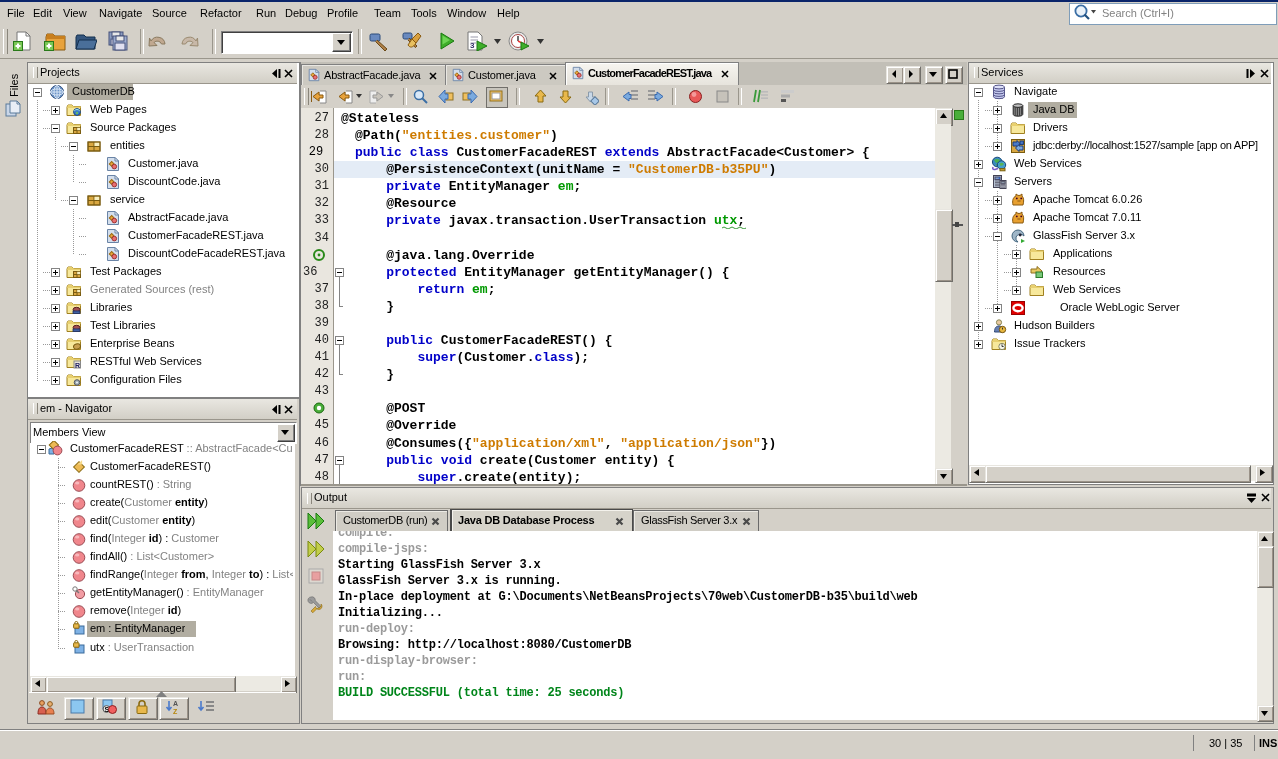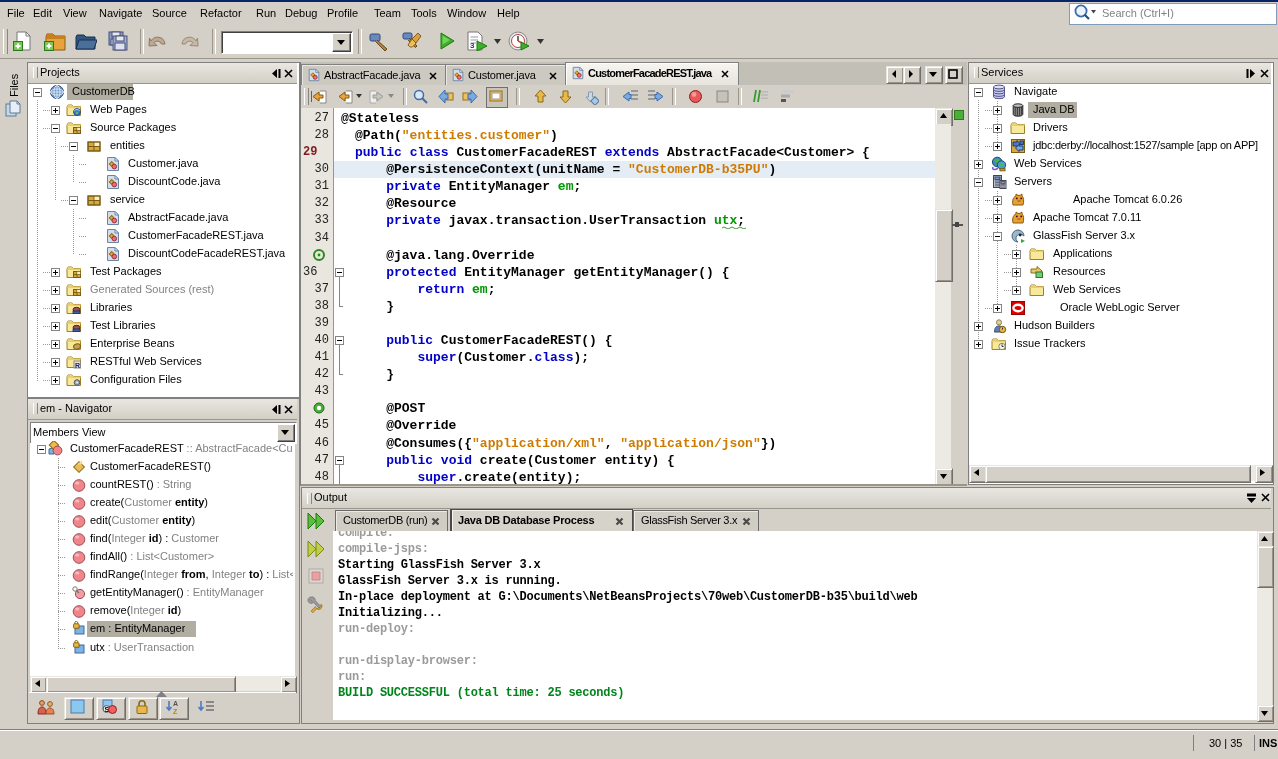--- a/index.html
+++ b/index.html
@@ -621,21 +621,21 @@
   </svg>
 <div style="position:absolute;left:301px;top:108px;width:666px;height:376px;background:#fff"></div>
 <div style="position:absolute;left:301px;top:108px;width:32px;height:376px;background:#e9e6df;border-right:1px solid #9a968c"></div>
 <div style="position:absolute;left:935px;top:108px;width:16px;height:376px;background:#d4d0c8"></div>
 <div style="position:absolute;left:951px;top:108px;width:16px;height:376px;background:#d4d0c8"></div>
 <div style="position:absolute;left:334px;top:161px;width:601px;height:17px;background:#e4ecf6"></div>
 <span class="code" style="left:303px;top:110px;width:26px;text-align:right;color:#222;font-weight:normal;font-size:12px">27</span>
 <span class="code" style="left:341px;top:110px">@Stateless</span>
 <span class="code" style="left:303px;top:127px;width:26px;text-align:right;color:#222;font-weight:normal;font-size:12px">28</span>
 <span class="code" style="left:355px;top:127px">@Path(<span class="s">"entities.customer"</span>)</span>
-<span class="code" style="left:303px;top:144px;width:26px;text-align:left;color:#7f1d1d;font-weight:bold;font-size:12px">29</span>
+<span class="code" style="left:303px;top:144px;width:26px;text-align:center;color:#000000;font-weight:normal;font-size:12px">29</span>
 <span class="code" style="left:355px;top:144px"><span class="k">public</span> <span class="k">class</span> CustomerFacadeREST <span class="k">extends</span> AbstractFacade&lt;Customer&gt; {</span>
 <span class="code" style="left:303px;top:161px;width:26px;text-align:right;color:#222;font-weight:normal;font-size:12px">30</span>
 <span class="code" style="left:355px;top:161px">    @PersistenceContext(unitName = <span class="s">"CustomerDB-b35PU"</span>)</span>
 <span class="code" style="left:303px;top:178px;width:26px;text-align:right;color:#222;font-weight:normal;font-size:12px">31</span>
 <span class="code" style="left:355px;top:178px">    <span class="k">private</span> EntityManager <span class="f">em</span>;</span>
 <span class="code" style="left:303px;top:195px;width:26px;text-align:right;color:#222;font-weight:normal;font-size:12px">32</span>
 <span class="code" style="left:355px;top:195px">    @Resource</span>
 <span class="code" style="left:303px;top:212px;width:26px;text-align:right;color:#222;font-weight:normal;font-size:12px">33</span>
 <span class="code" style="left:355px;top:212px">    <span class="k">private</span> javax.transaction.UserTransaction <span class="f">utx</span>;</span>
 <span class="code" style="left:303px;top:230px;width:26px;text-align:right;color:#222;font-weight:normal;font-size:12px">34</span>
@@ -804,21 +804,21 @@
     <rect x="0.5" y="0.5" width="8" height="8" fill="#fff" stroke="#848484"></rect>
     <line x1="2" y1="4.5" x2="7" y2="4.5" stroke="#000"></line>
     <line x1="4.5" y1="2" x2="4.5" y2="7" stroke="#000"></line>
   </svg>
 <svg style="position:absolute;left:1010px;top:192px" width="16" height="16" viewBox="0 0 16 16">
     <path d="M3 13 C2 9 3 5 6 4 L6 2 L8 3.4 L10 3.4 L12 2 L12 4 C14 6 14 9 13 13 Z" fill="#E8A030" stroke="#8A5A10"></path>
     <circle cx="6.8" cy="6.4" r="0.9" fill="#402"></circle>
     <circle cx="11.2" cy="6.4" r="0.9" fill="#402"></circle>
     <path d="M7.4 9 L10.6 9" stroke="#8A5A10"></path>
   </svg>
-<span class="t" style="left:1033px;top:193px;margin-left:40px;">Apache Tomcat 6.0.26</span>
+<span class="t" style="left:1033px;top:193px;">Apache Tomcat 6.0.26</span>
 <div style="position:absolute;left:985px;top:218px;width:7px;height:1px;background-image:repeating-linear-gradient(90deg,#999 0 1px,transparent 1px 2px)"></div>
 <svg style="position:absolute;left:993px;top:214px" width="9" height="9" viewBox="0 0 9 9">
     <rect x="0.5" y="0.5" width="8" height="8" fill="#fff" stroke="#848484"></rect>
     <line x1="2" y1="4.5" x2="7" y2="4.5" stroke="#000"></line>
     <line x1="4.5" y1="2" x2="4.5" y2="7" stroke="#000"></line>
   </svg>
 <svg style="position:absolute;left:1010px;top:210px" width="16" height="16" viewBox="0 0 16 16">
     <path d="M3 13 C2 9 3 5 6 4 L6 2 L8 3.4 L10 3.4 L12 2 L12 4 C14 6 14 9 13 13 Z" fill="#E8A030" stroke="#8A5A10"></path>
     <circle cx="6.8" cy="6.4" r="0.9" fill="#402"></circle>
     <circle cx="11.2" cy="6.4" r="0.9" fill="#402"></circle>
@@ -958,20 +958,21 @@
     <path d="M15 9 A3.2 3.2 0 1 1 9.6 11.4 L5 16 L6.8 17.8 L11.4 13.2 A3.2 3.2 0 0 0 15 9" fill="#D8A93A" stroke="#8a6a10" stroke-width="0.6"></path>
   </svg>
 <div style="position:absolute;left:333px;top:531px;width:924px;height:189px;background:#fff;overflow:hidden">
 <span class="con" style="left:5px;top:-5px;color:#9a9a9a">compile:</span>
 <span class="con" style="left:5px;top:11px;color:#9a9a9a">compile-jsps:</span>
 <span class="con" style="left:5px;top:27px;color:#000">Starting GlassFish Server 3.x</span>
 <span class="con" style="left:5px;top:43px;color:#000">GlassFish Server 3.x is running.</span>
 <span class="con" style="left:5px;top:59px;color:#000">In-place deployment at G:\Documents\NetBeansProjects\70web\CustomerDB-b35\build\web</span>
 <span class="con" style="left:5px;top:75px;color:#000">Initializing...</span>
 <span class="con" style="left:5px;top:91px;color:#9a9a9a">run-deploy:</span>
+<span class="con" style="left:5px;top:107px;color:#000">Browsing: http://localhost:8080/CustomerDB</span>
 <span class="con" style="left:5px;top:123px;color:#9a9a9a">run-display-browser:</span>
 <span class="con" style="left:5px;top:139px;color:#9a9a9a">run:</span>
 <span class="con" style="left:5px;top:155px;color:#00851a">BUILD SUCCESSFUL (total time: 25 seconds)</span>
 </div>
 <div style="position:absolute;left:1257px;top:531px;width:15px;height:189px;background:#eceae3"></div>
 <div class="raised" style="position:absolute;left:1257px;top:531px;width:15px;height:15px"></div>
 <svg style="position:absolute;left:1261px;top:536px" width="7" height="5" viewBox="0 0 7 5">
     <path d="M0 5 L7 5 L3.5 0 Z" fill="#000"></path>
   </svg>
 <div class="raised" style="position:absolute;left:1257px;top:705px;width:15px;height:15px"></div>

